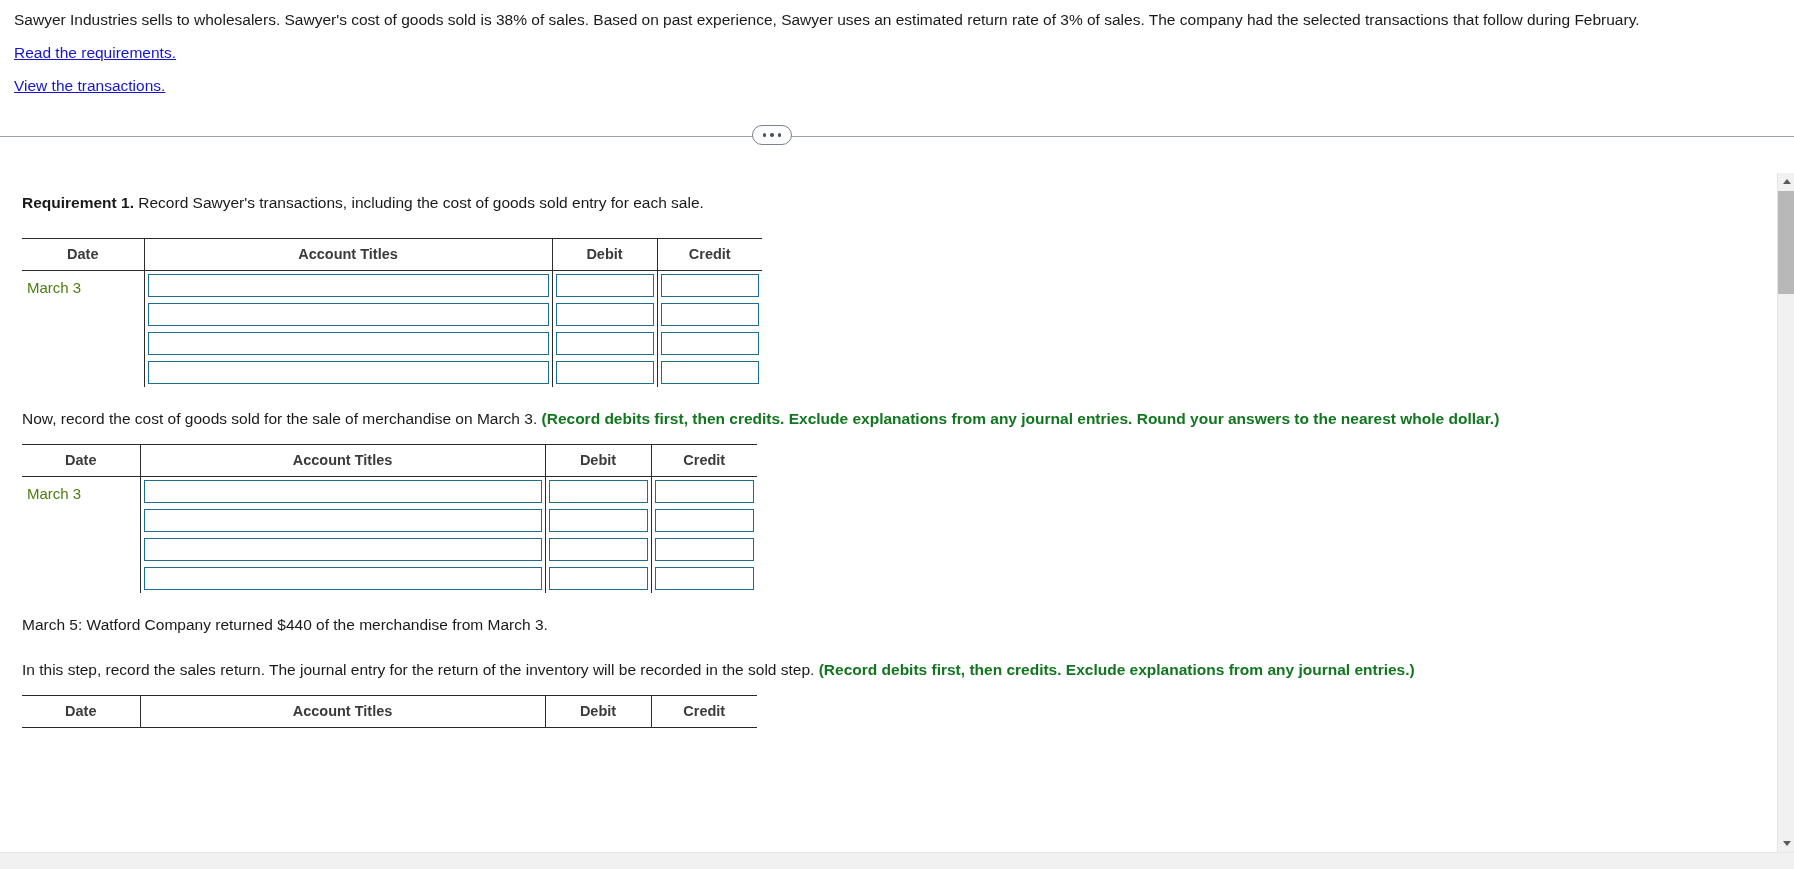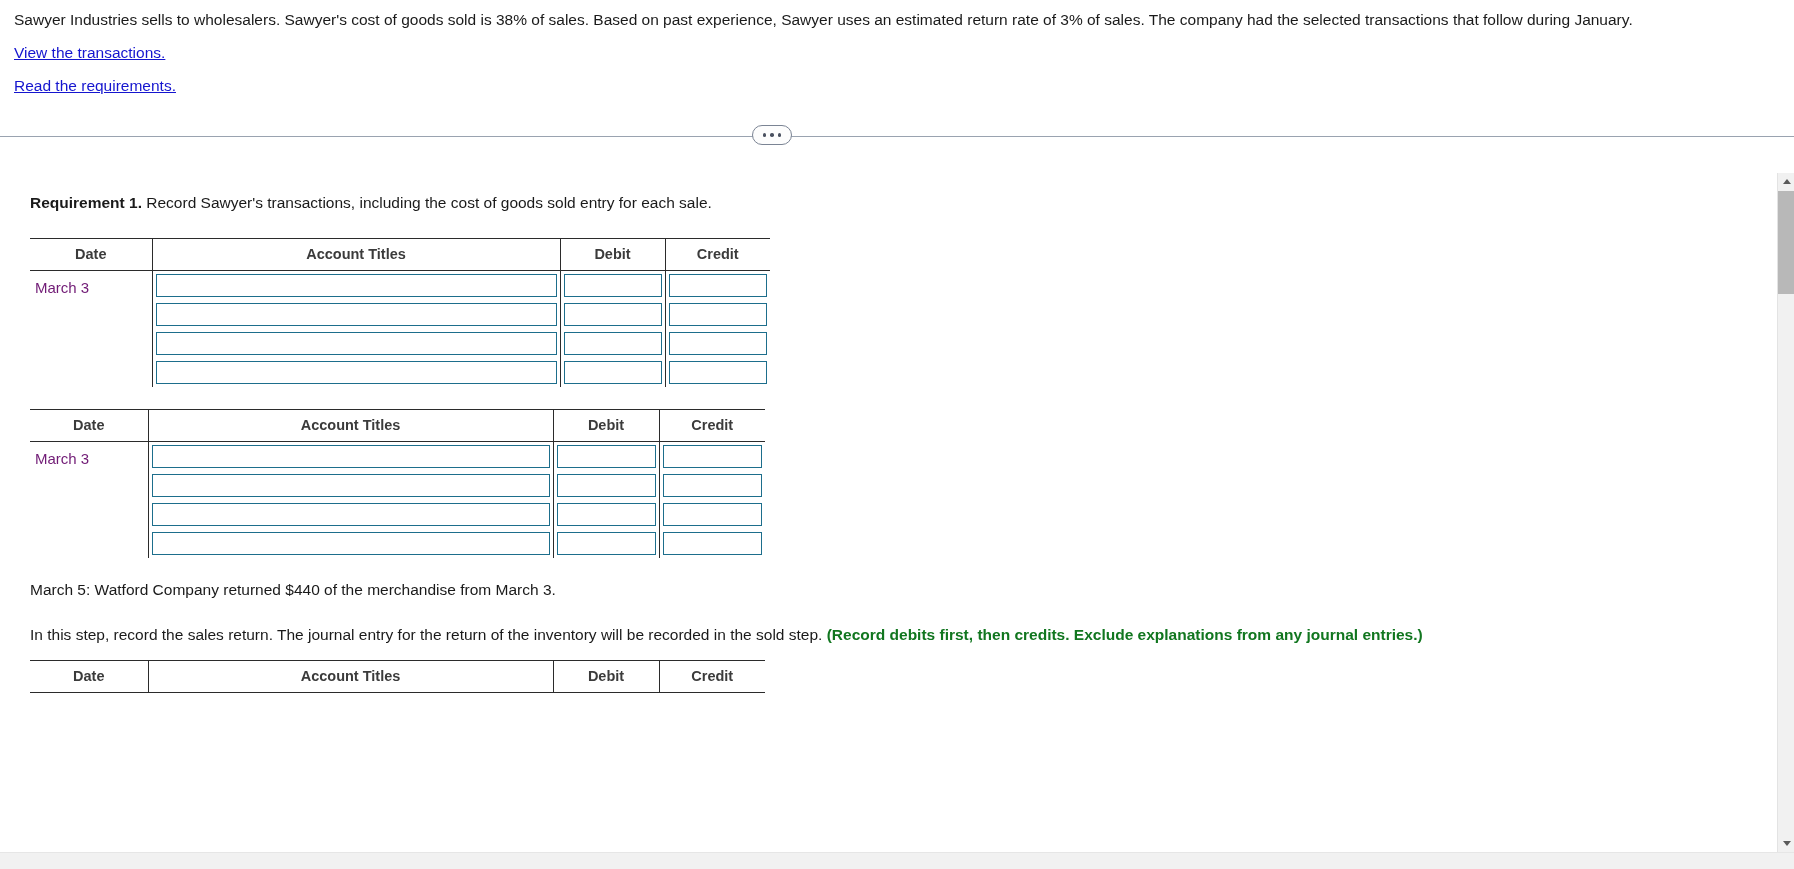--- a/index.html
+++ b/index.html
@@ -72,21 +72,21 @@
     position: absolute;
     left: 0;
     top: 173px;
     width: 1794px;
     height: 696px;
     overflow: hidden;
     background: #ffffff;
   }
   .content {
     position: absolute;
-    left: 16px; top: 0;
+    left: 8px; top: 0;
     width: 1756px;
     padding: 20px 14px 0 14px;
   }
   .para {
     font-size: 15.5px;
     color: #1a1a1a;
     margin: 0 0 24px 0;
     line-height: 1.35;
     white-space: nowrap;
   }
@@ -114,21 +114,21 @@
   .jtable th.first { border-left: none; }
   .jtable td {
     padding: 0;
     border-left: 1px solid #2b2b2b;
     vertical-align: middle;
     background: #ffffff;
   }
   .jtable td.datecell {
     border-left: none;
     font-size: 15px;
-    color: #701a75;
+    color: #4d7c0f;
     padding: 0 0 0 5px;
     text-align: left;
     vertical-align: top;
   }
   .datecell-inner { padding-top: 8px; }
   .cellbox {
     width: calc(100% - 6px);
     height: 23px;
     margin: 3px;
     border: 1.3px solid #1d6e8c;
@@ -189,26 +189,26 @@
     background: #f1f1f1;
     border-top: 1px solid #e6e6e6;
   }
 </style>
 </head>
 <body>
 
 <div id="app">
 
   <div class="intro">
-    <p class="intro-para">Sawyer Industries sells to wholesalers. Sawyer's cost of goods sold is 38% of sales. Based on past experience, Sawyer uses an estimated return rate of 3% of sales. The company had the selected transactions that follow during January.</p>
+    <p class="intro-para">Sawyer Industries sells to wholesalers. Sawyer's cost of goods sold is 38% of sales. Based on past experience, Sawyer uses an estimated return rate of 3% of sales. The company had the selected transactions that follow during February.</p>
+    <div class="link-row">
+      <span class="doc-link">Read the requirements.</span>
+    </div>
     <div class="link-row">
       <span class="doc-link">View the transactions.</span>
-    </div>
-    <div class="link-row">
-      <span class="doc-link">Read the requirements.</span>
     </div>
   </div>
 
   <div class="divider-wrap">
     <div class="divider-line"></div>
     <div class="ellipsis-pill" title="...">
       <i></i>
       <i></i>
       <i></i>
     </div>
@@ -282,20 +282,23 @@
             <td>
               <input class="cellbox" placeholder="" style="">
             </td>
             <td>
               <input class="cellbox" placeholder="" style="">
             </td>
           </tr>
         </tbody>
       </table>
 
+      <p class="para tight">
+        <span>Now, record the cost of goods sold for the sale of merchandise on March 3. </span><span class="green">(Record debits first, then credits. Exclude explanations from any journal entries. Round your answers to the nearest whole dollar.)</span>
+      </p>
 
       <table class="jtable" style="width:735px;">
         <colgroup>
           <col style="width:118px;">
           <col style="width:405px;">
           <col style="width:106px;">
           <col style="width:106px;">
         </colgroup>
         <thead>
           <tr>

